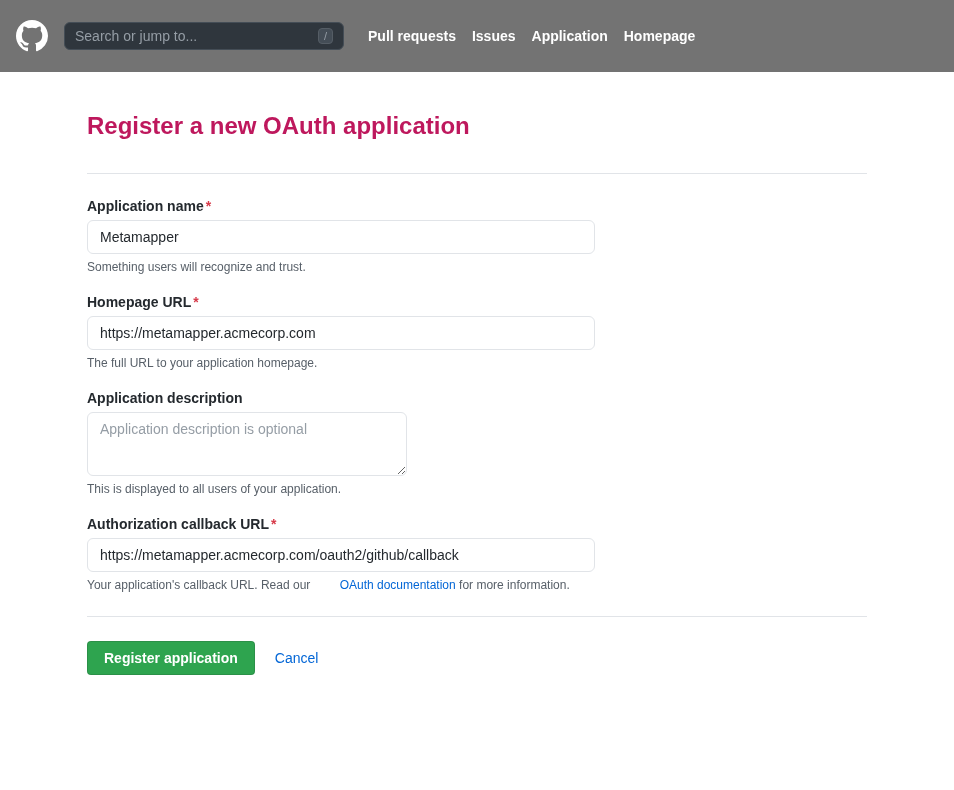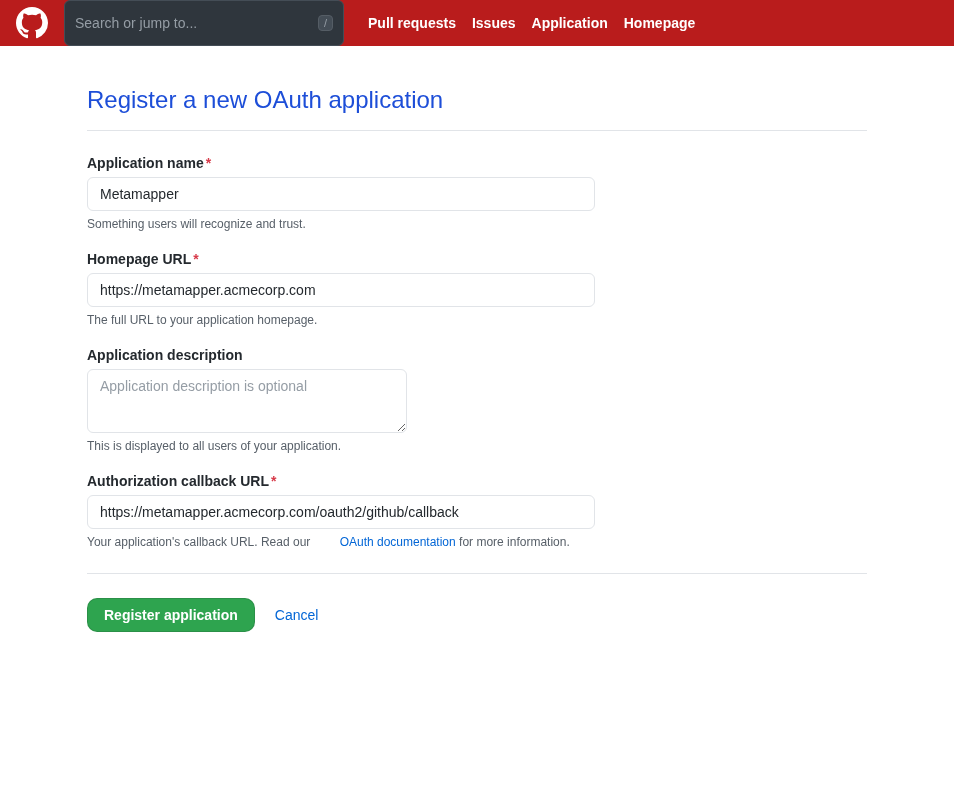--- a/index.html
+++ b/index.html
@@ -5,23 +5,24 @@
     * { box-sizing: border-box; margin: 0; padding: 0; }
     body {
       font-family: -apple-system, BlinkMacSystemFont, "Segoe UI", Helvetica, Arial, sans-serif;
       font-size: 14px;
       color: #24292e;
       background: #ffffff;
     }
 
     
     .header {
-      background: #b91c1c;
-      height: 46px;
-      display: flex;
+      background: #737373;
+      height: 72px;
+      display: flex;
+      align-items: center;
       padding: 0 16px;
       gap: 16px;
     }
     .header-logo {
       display: flex;
       align-items: center;
     }
     .header-logo svg {
       fill: #ffffff;
       width: 32px;
@@ -71,23 +72,23 @@
 
     
     .main {
       max-width: 820px;
       margin: 40px auto;
       padding: 0 20px;
     }
 
     .page-title {
       font-size: 24px;
-      font-weight: 400;
-      color: #1d4ed8;
-      margin-bottom: 16px;
+      font-weight: 700;
+      color: #be185d;
+      margin-bottom: 33px;
     }
 
     .divider {
       border: none;
       border-top: 1px solid #e1e4e8;
       margin-bottom: 24px;
     }
 
     .form-group {
       margin-bottom: 20px;
@@ -157,21 +158,21 @@
     .form-actions {
       display: flex;
       align-items: center;
       gap: 16px;
     }
 
     .btn-primary {
       background: #2ea44f;
       color: #ffffff;
       border: 1px solid rgba(27,31,35,0.15);
-      border-radius: 10px;
+      border-radius: 4px;
       padding: 8px 16px;
       font-size: 14px;
       font-weight: 600;
       cursor: pointer;
     }
 
     .btn-cancel {
       background: transparent;
       color: #0366d6;
       border: none;

